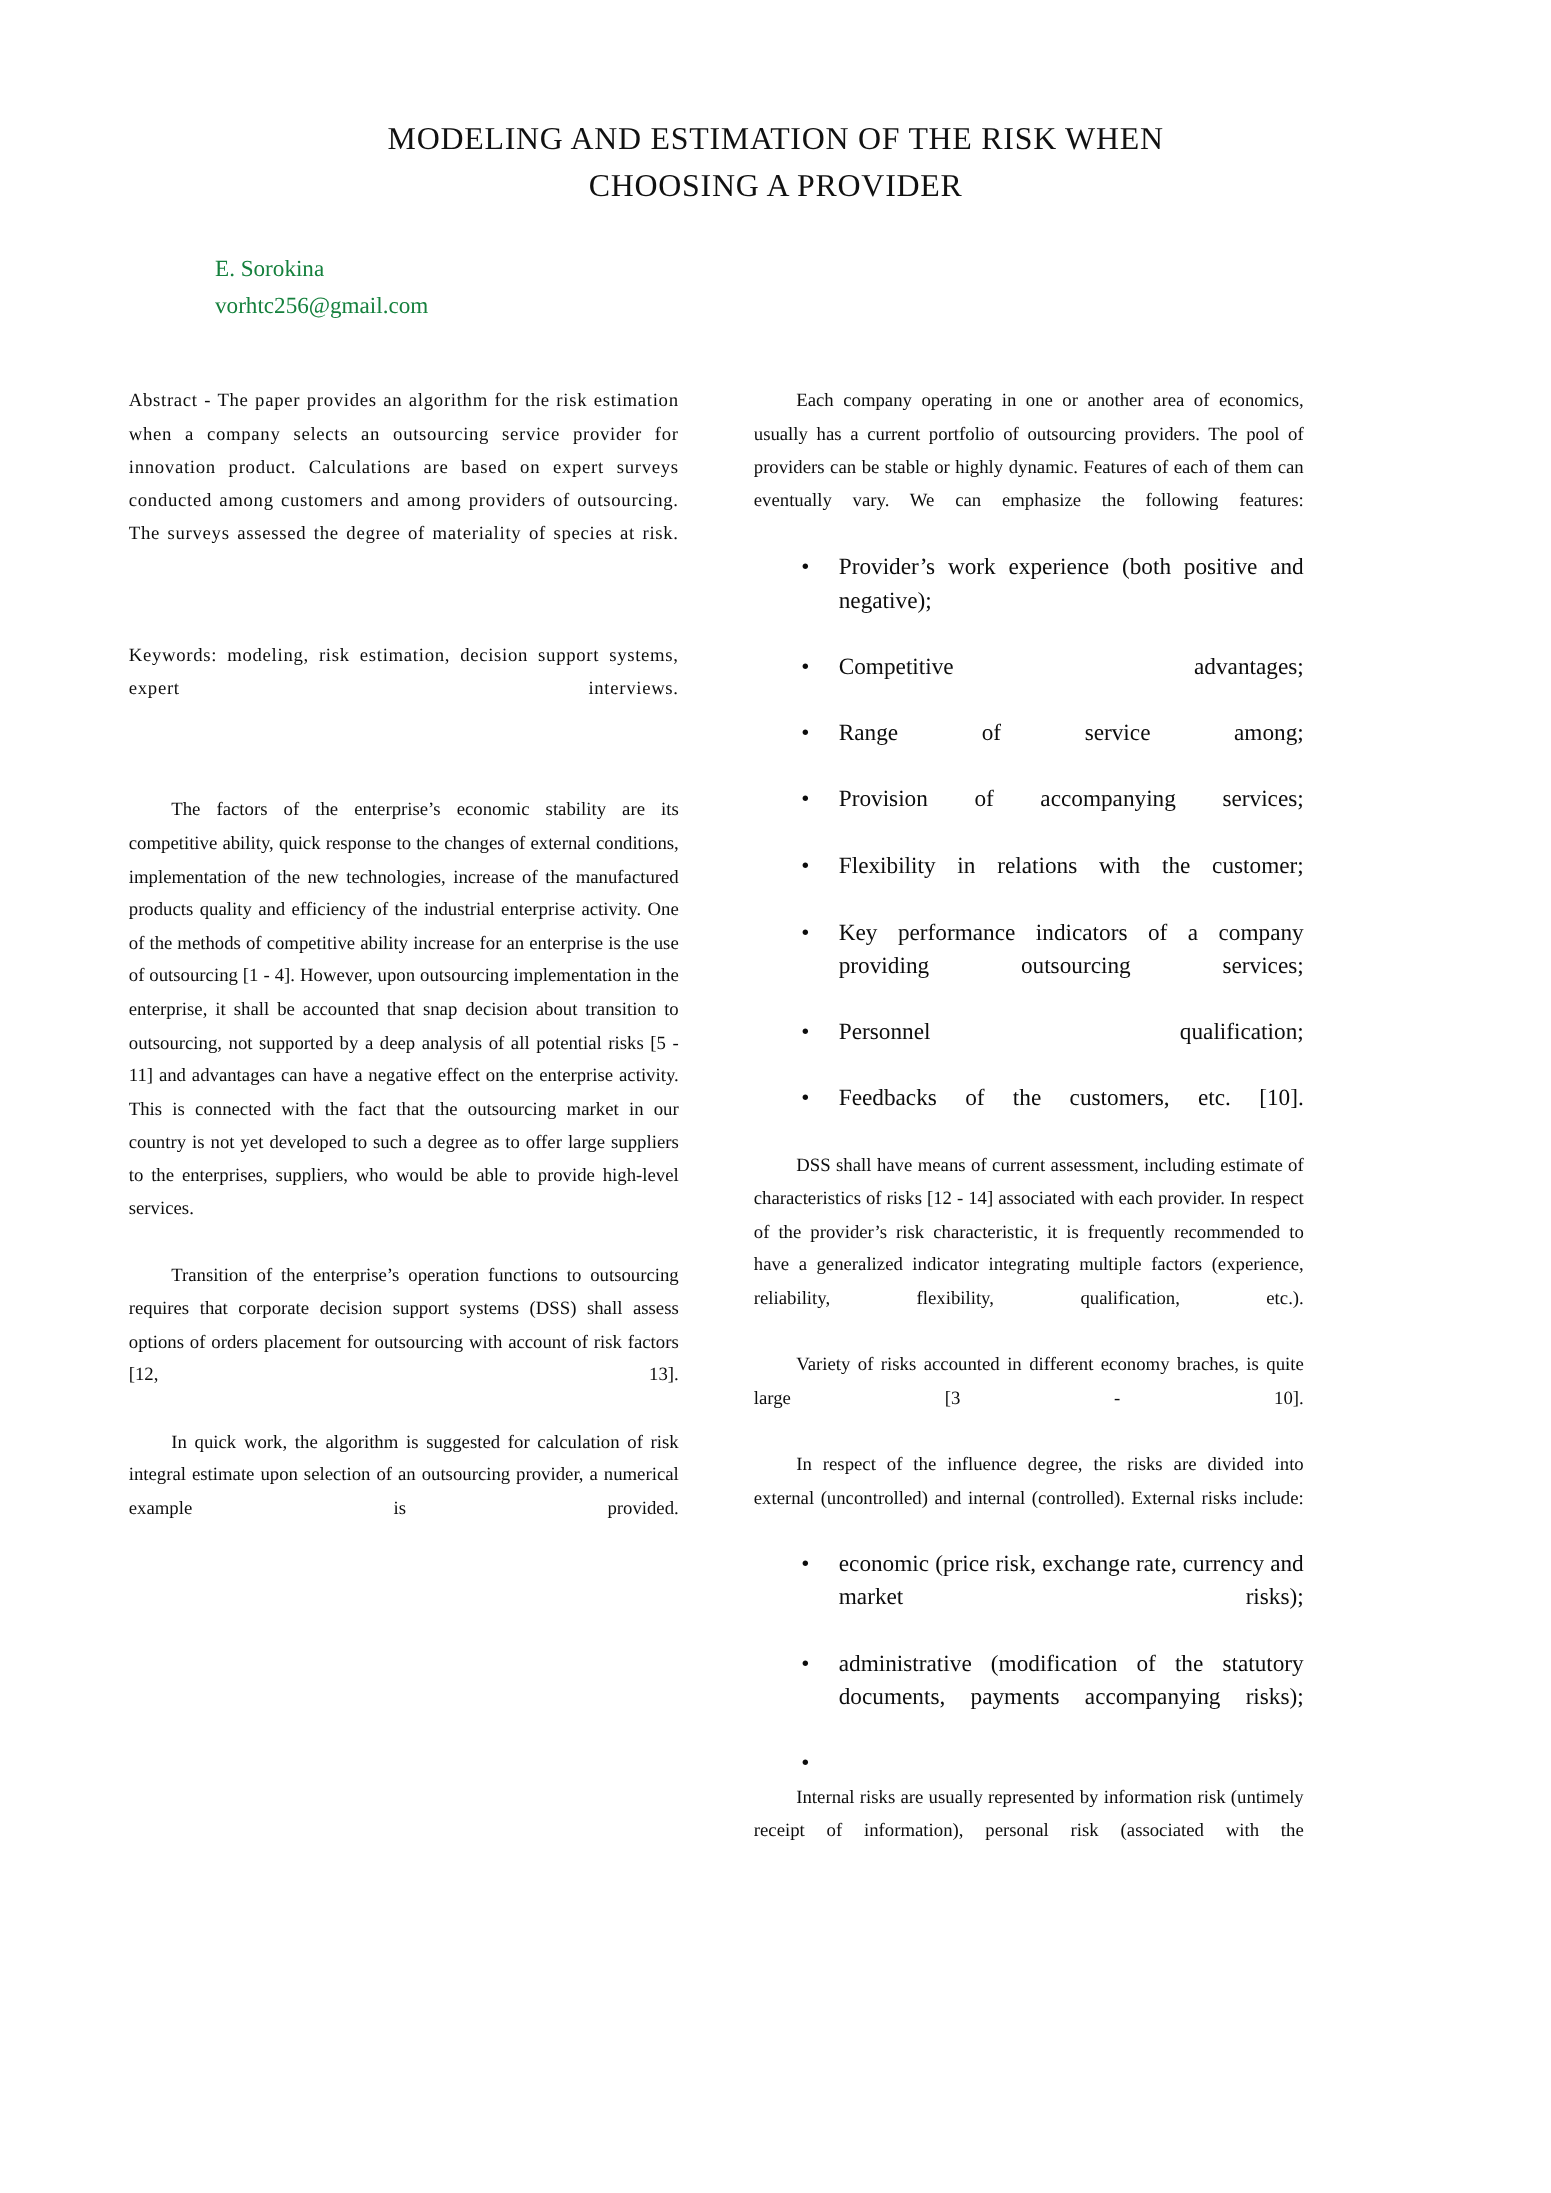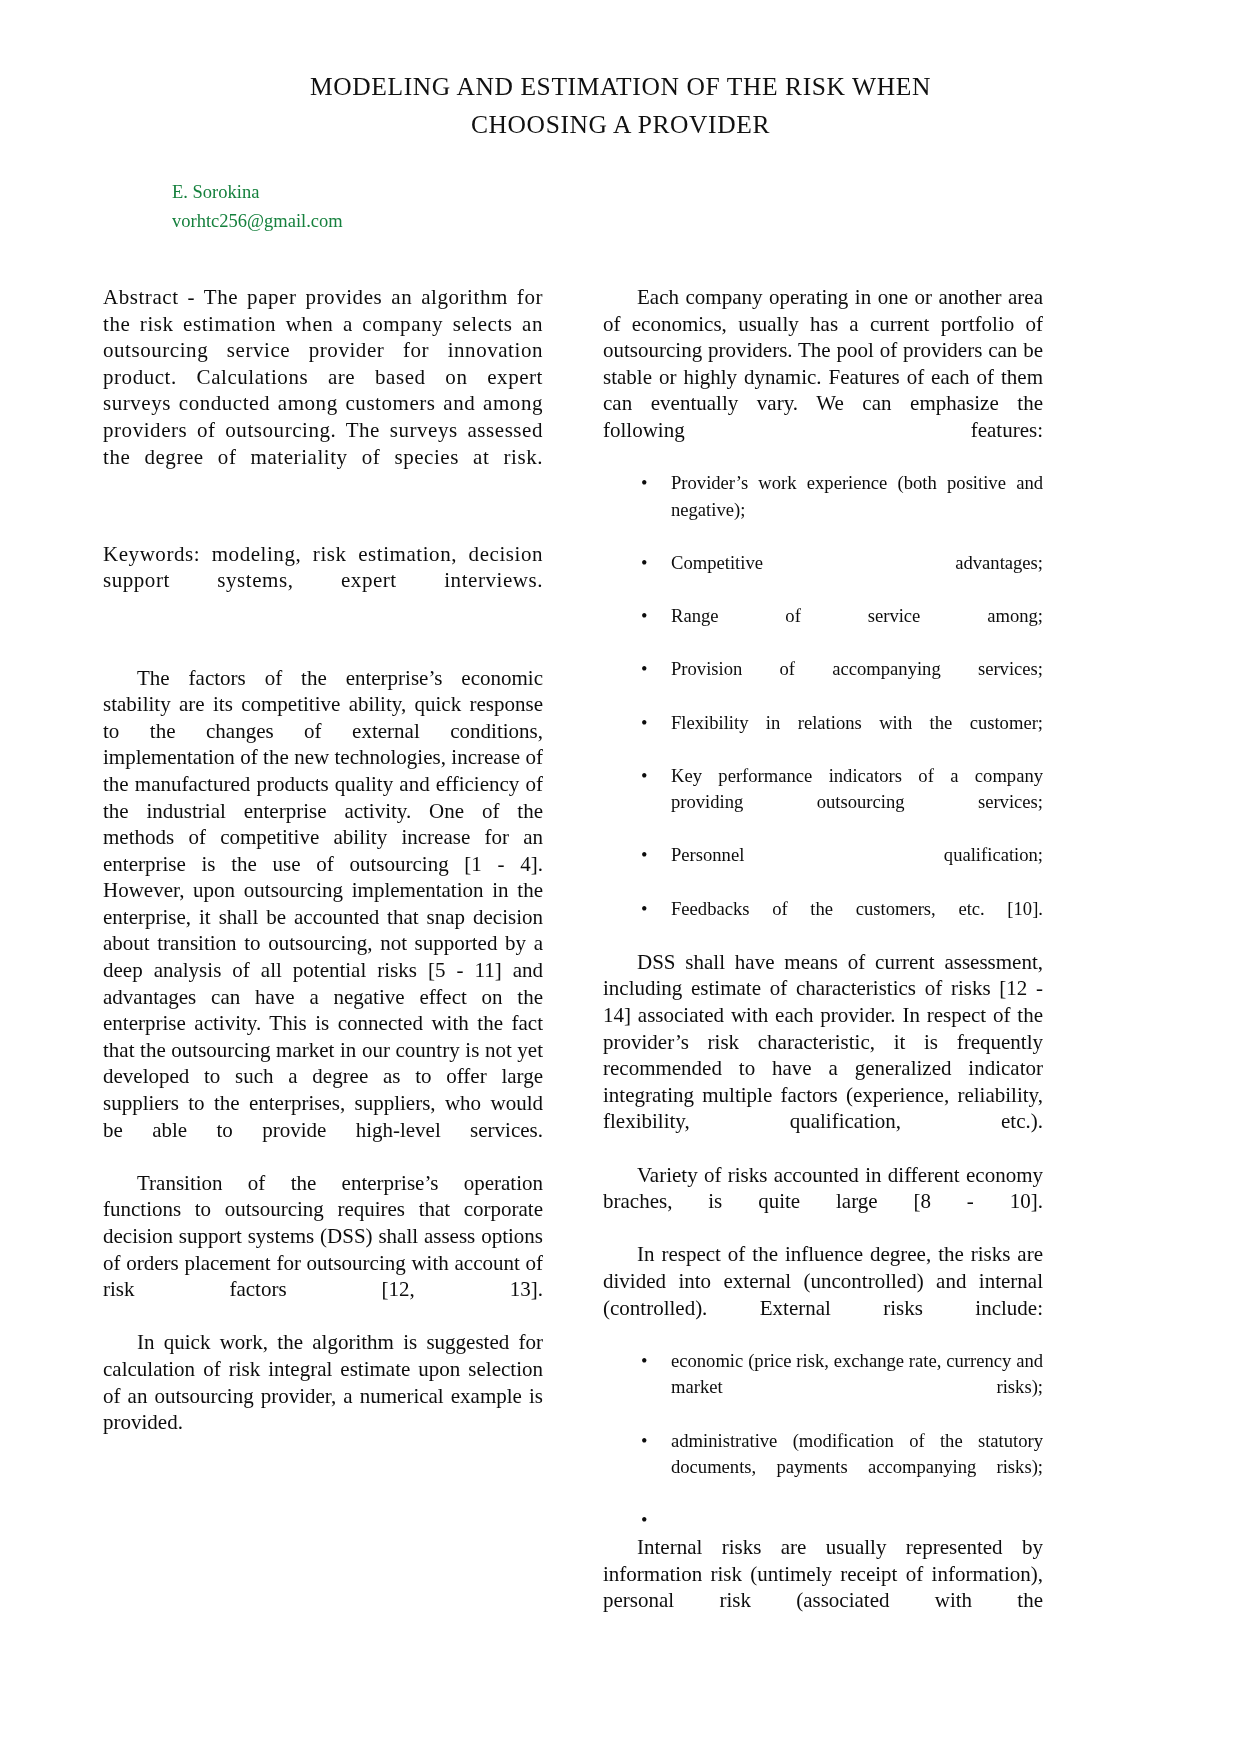--- a/index.html
+++ b/index.html
@@ -17,21 +17,21 @@
   .page {
     position: relative;
     width: 1241px;
     height: 1754px;
     box-sizing: border-box;
     padding: 0;
     background: #fff;
   }
   
   .title-block {
-    padding-top: 68px;
+    padding-top: 92px;
     text-align: center;
   }
   .title-line {
     font-size: 25.5px;
     letter-spacing: 0.6px;
     line-height: 38px;
     font-weight: normal;
     color: #111;
   }
   
@@ -51,21 +51,21 @@
     padding-right: 100px;
     display: flex;
     gap: 60px;
   }
   .col {
     width: 440px;
     flex: 0 0 440px;
   }
   p.para {
     margin: 0;
-    font-size: 21px;
+    font-size: 15px;
     line-height: 26.6px;
     text-align: justify;
     text-justify: inter-word;
     color: #0d0d0d;
   }
   p.indent { text-indent: 34px; }
   p.gap-before { margin-top: 44px; }
   
   p.tracked {
     letter-spacing: 0.55px;
@@ -157,21 +157,21 @@
           <span class="dot">•</span>
           <span>Personnel qualification;</span>
         </li>
         <li>
           <span class="dot">•</span>
           <span>Feedbacks of the customers, etc. [10].</span>
         </li>
       </ul>
 
       <p class="para indent">DSS shall have means of current assessment, including estimate of characteristics of risks [12 - 14] associated with each provider. In respect of the provider’s risk characteristic, it is frequently recommended to have a generalized indicator integrating multiple factors (experience, reliability, flexibility, qualification, etc.).</p>
-      <p class="para indent">Variety of risks accounted in different economy braches, is quite large [8 - 10].</p>
+      <p class="para indent">Variety of risks accounted in different economy braches, is quite large [3 - 10].</p>
       <p class="para indent">In respect of the influence degree, the risks are divided into external (uncontrolled) and internal (controlled). External risks include:</p>
 
       <ul class="bullets">
         <li>
           <span class="dot">•</span>
           <span>economic (price risk, exchange rate, currency and market risks);</span>
         </li>
         <li>
           <span class="dot">•</span>
           <span>administrative (modification of the statutory documents, payments accompanying risks);</span>

